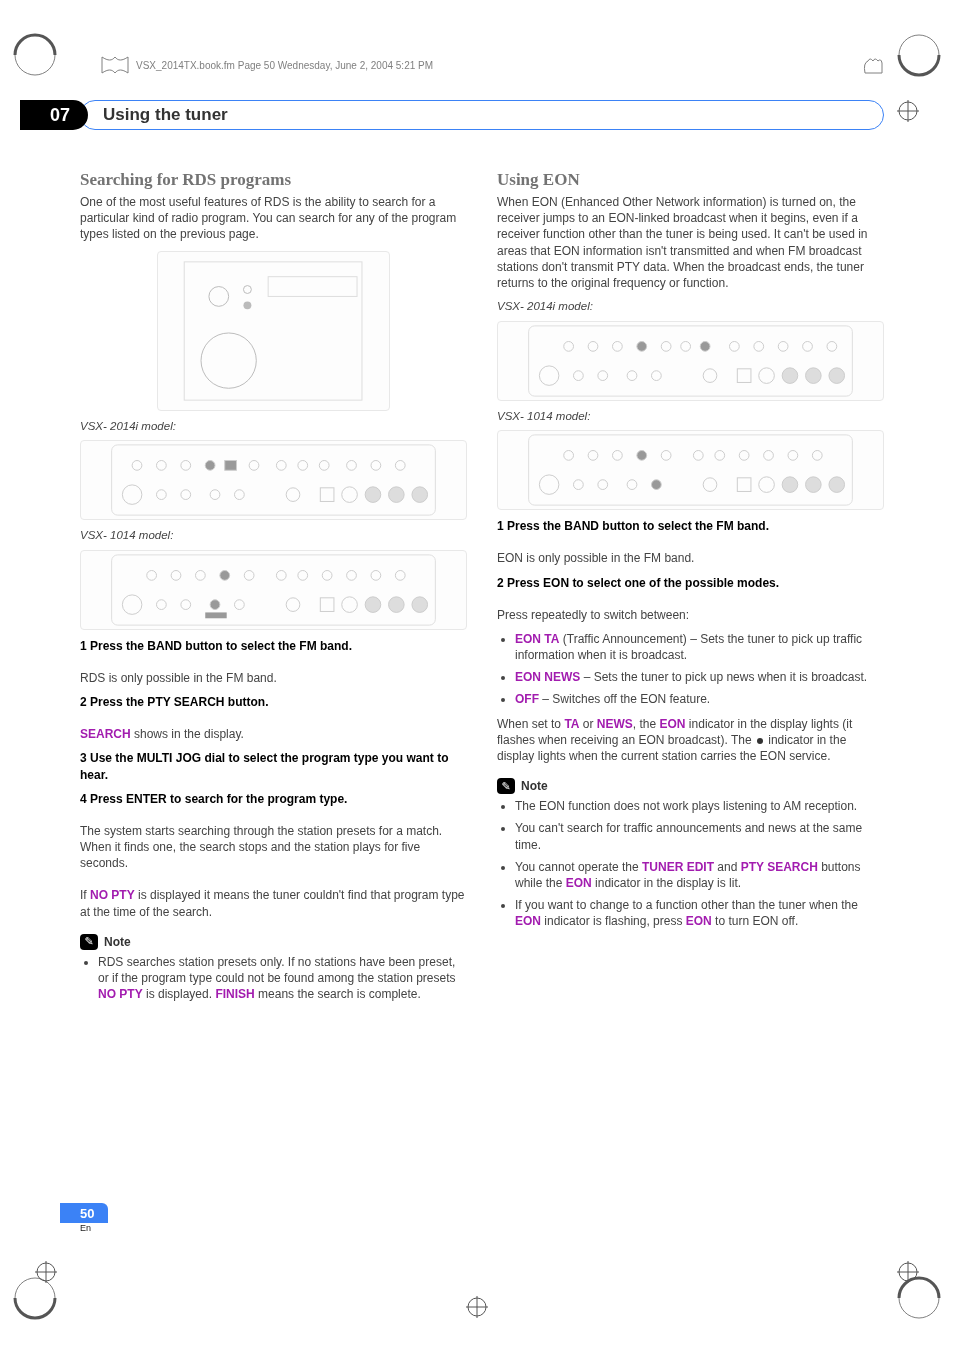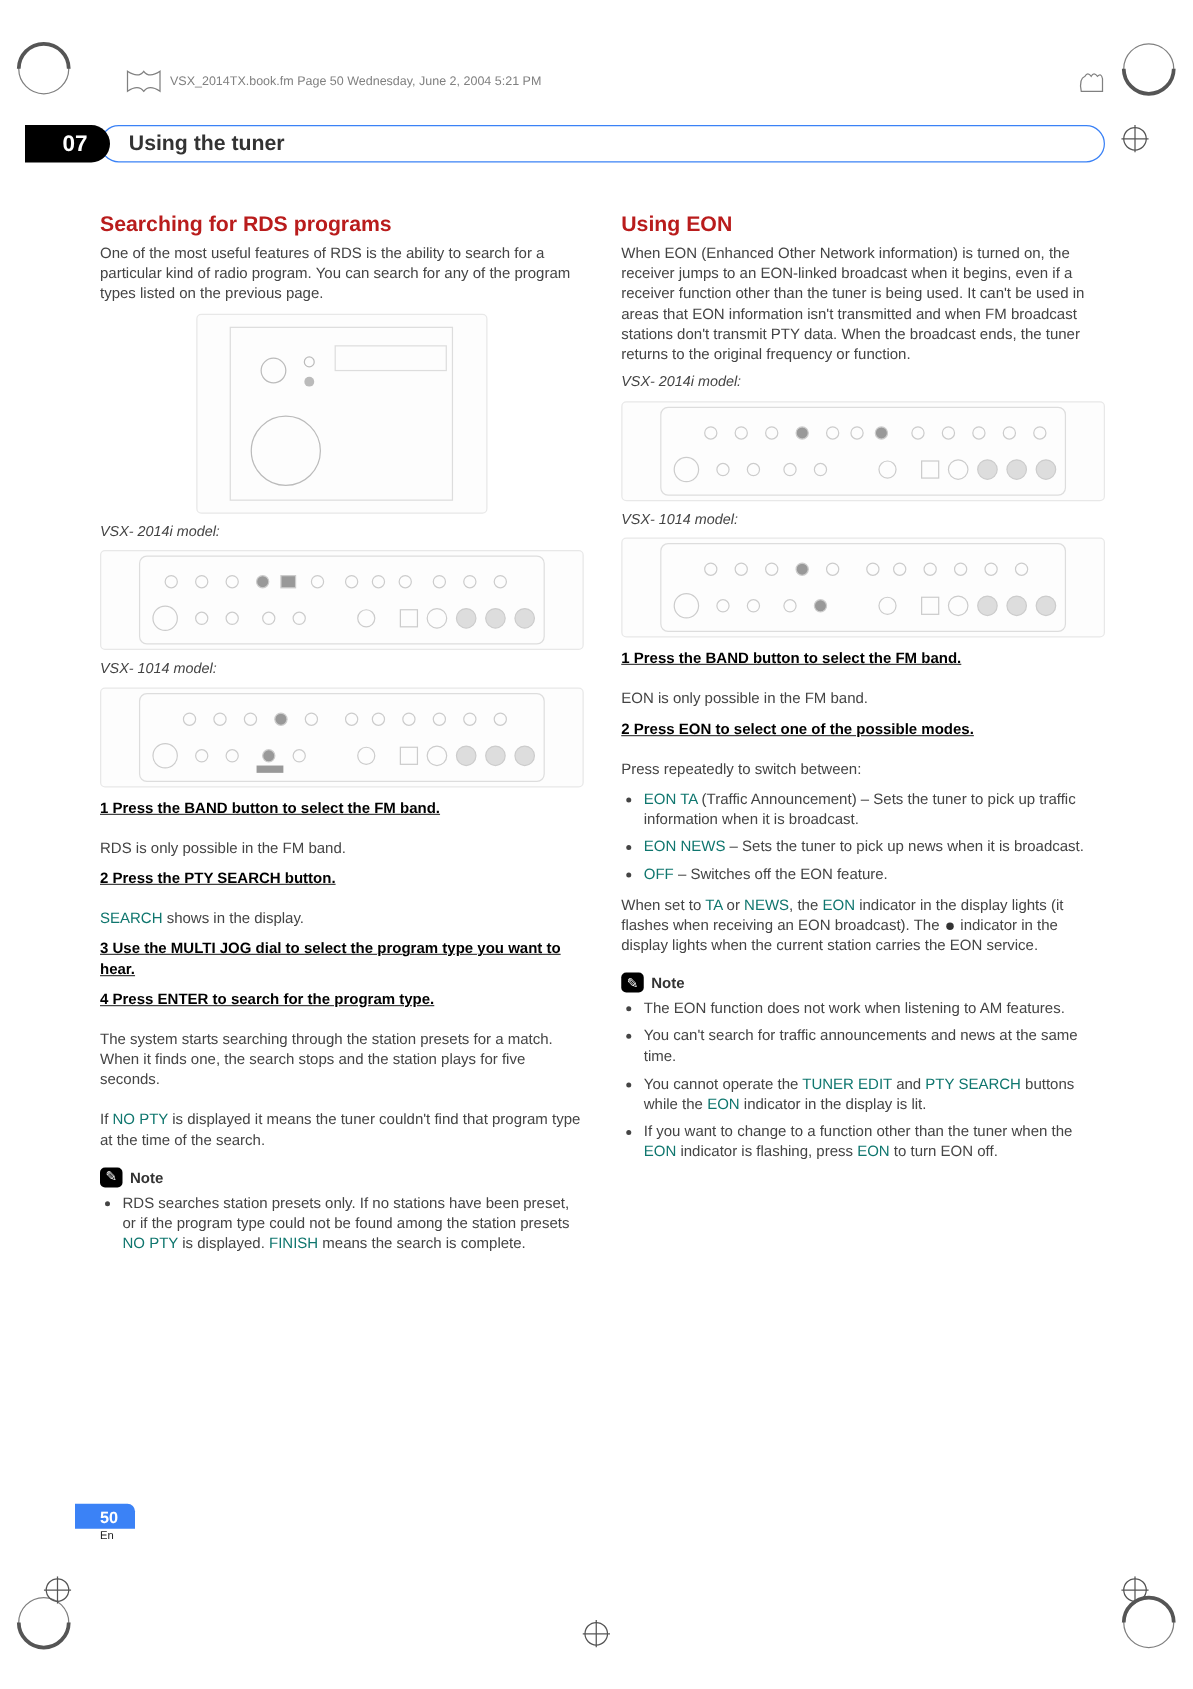--- a/index.html
+++ b/index.html
@@ -68,29 +68,29 @@
     line-height: 28px;
     flex: 1;
     padding-left: 22px;
     font-size: 17px;
     font-weight: bold;
   }
 
   .cols { display: flex; gap: 30px; }
   .col { flex: 1 1 0; min-width: 0; }
   h2 { font-size: 17px; font-weight: bold; margin: 0 0 4px 0; }
-  .red { color: #b91c1c; }
+  .red { color: #737373; font-family: Liberation Serif, serif; }
   p { margin: 0 0 8px 0; line-height: 1.35; color: #444; }
   .caption { font-style: italic; margin: 6px 0 6px 0; font-size: 11.5px; }
-  .step { margin: 8px 0 2px 0; line-height: 1.35; text-decoration: underline; }
+  .step { margin: 8px 0 2px 0; line-height: 1.35; }
   .step b, .step span.bnum { font-weight: bold; color: #000; }
   .stepdesc { margin: 16px 0 8px 0; color: #444; line-height: 1.35; }
   ul.bul { margin: 4px 0 8px 0; padding: 0 0 0 18px; color: #444; }
   ul.bul li { margin-bottom: 6px; line-height: 1.35; }
-  .boldinline { font-weight: normal; color: #0f766e; }
+  .boldinline { font-weight: bold; color: #a21caf; }
 
   .note-hdr { display: flex; align-items: center; gap: 6px; margin: 14px 0 4px 0; }
   .note-hdr .icon {
     width: 18px; height: 16px; background: #000; border-radius: 4px;
     display: flex; align-items: center; justify-content: center;
     color: #fff; font-size: 11px;
   }
   .note-hdr .lbl { font-weight: bold; }
 
   .img-placeholder {
@@ -371,21 +371,21 @@
 
       <p>
         <span>When set to </span><span class="boldinline">TA</span><span> or </span><span class="boldinline">NEWS</span><span>, the </span><span class="boldinline">EON</span><span> indicator in the display lights (it flashes when receiving an EON broadcast). The </span><span class="dot"></span><span> indicator in the display lights when the current station carries the EON service.</span>
       </p>
 
       <div class="note-hdr">
         <span class="icon">✎</span>
         <span class="lbl">Note</span>
       </div>
       <ul class="bul">
-        <li>The EON function does not work when listening to AM features.</li>
+        <li>The EON function does not work plays listening to AM reception.</li>
         <li>You can't search for traffic announcements and news at the same time.</li>
         <li>
           <span>You cannot operate the </span><span class="boldinline">TUNER EDIT</span><span> and </span><span class="boldinline">PTY SEARCH</span><span> buttons while the </span><span class="boldinline">EON</span><span> indicator in the display is lit.</span>
         </li>
         <li>
           <span>If you want to change to a function other than the tuner when the </span><span class="boldinline">EON</span><span> indicator is flashing, press </span><span class="boldinline">EON</span><span> to turn EON off.</span>
         </li>
       </ul>
     </div>
   </div>

